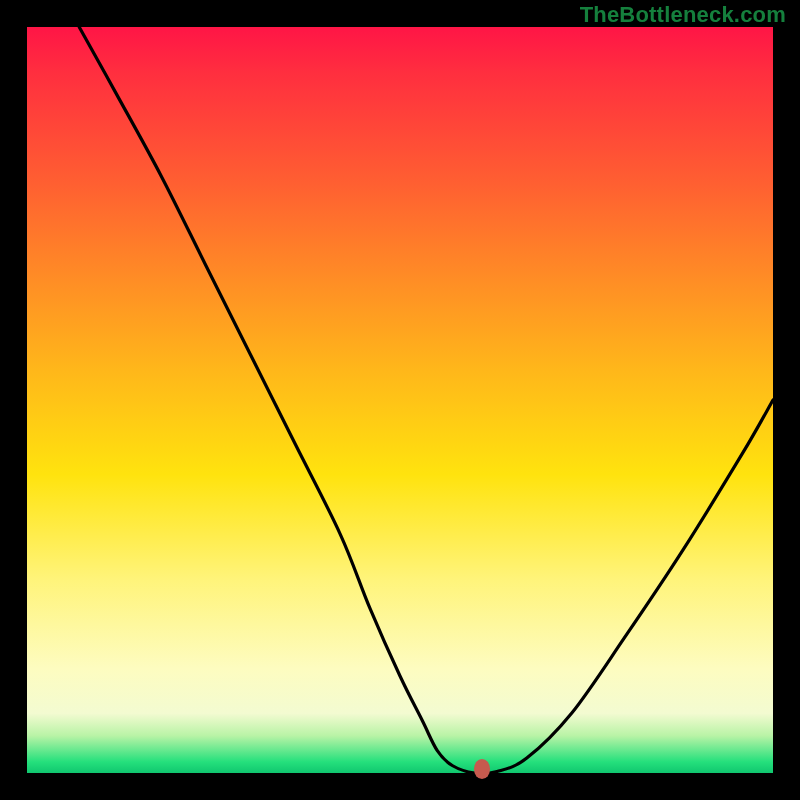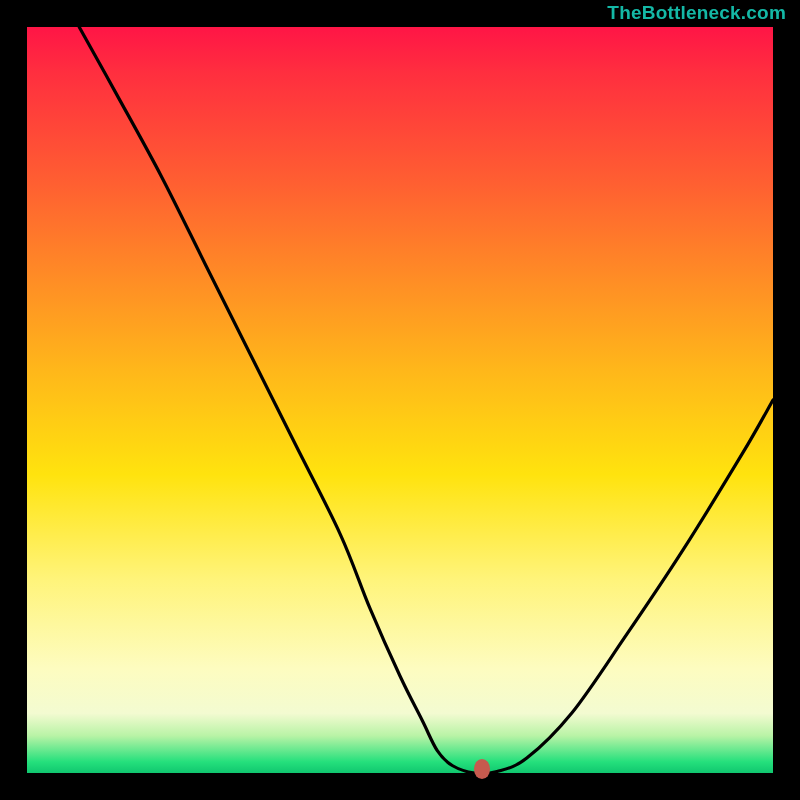--- a/index.html
+++ b/index.html
@@ -14,22 +14,22 @@
   .frame {
     position: relative;
     width: 800px;
     height: 800px;
     background: #000;
   }
   .watermark {
     position: absolute;
     top: 2px;
     right: 14px;
-    color: #14b8a6;
-    font-size: 19px;
+    color: #15803d;
+    font-size: 22px;
     font-weight: 600;
     letter-spacing: 0.2px;
     z-index: 10;
     user-select: none;
   }
   .plot-area {
     position: absolute;
     left: 27px;
     top: 27px;
     width: 746px;

